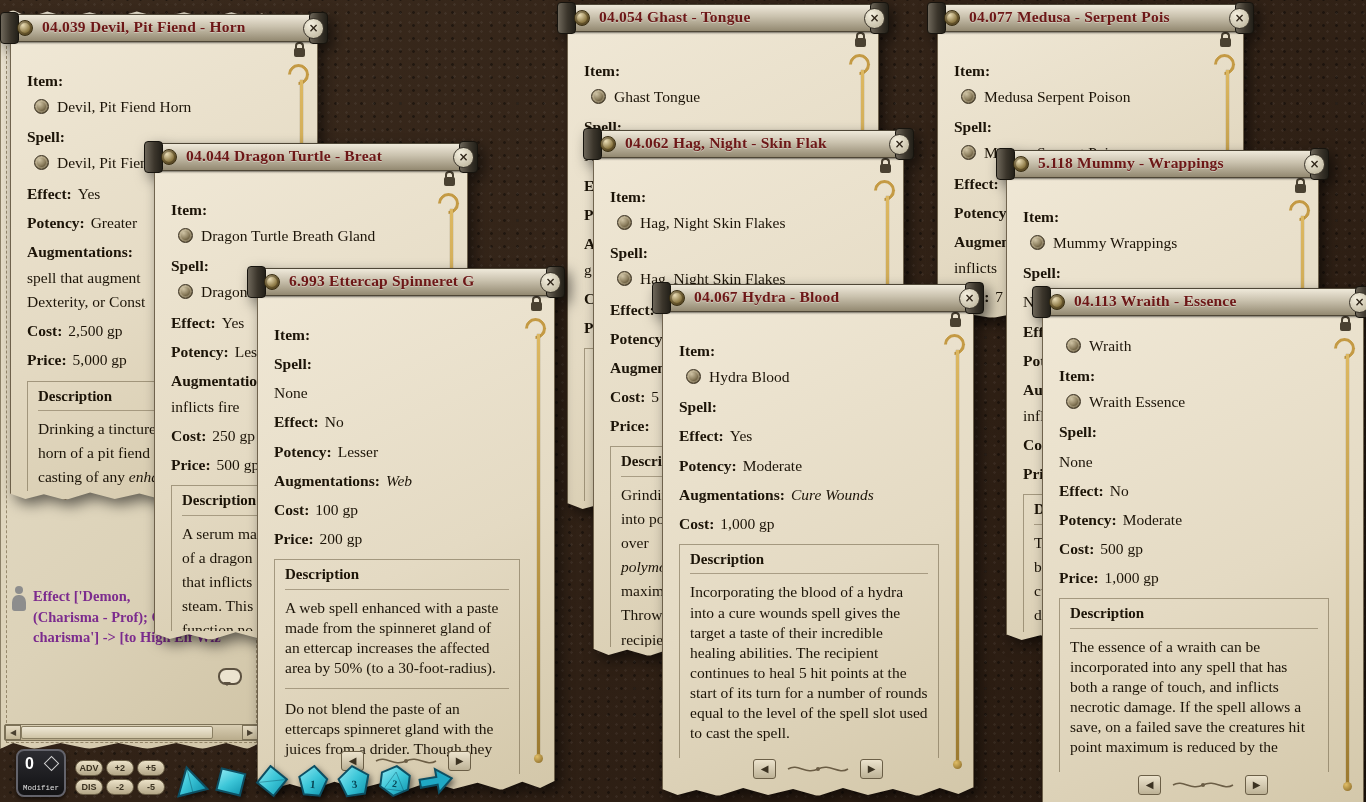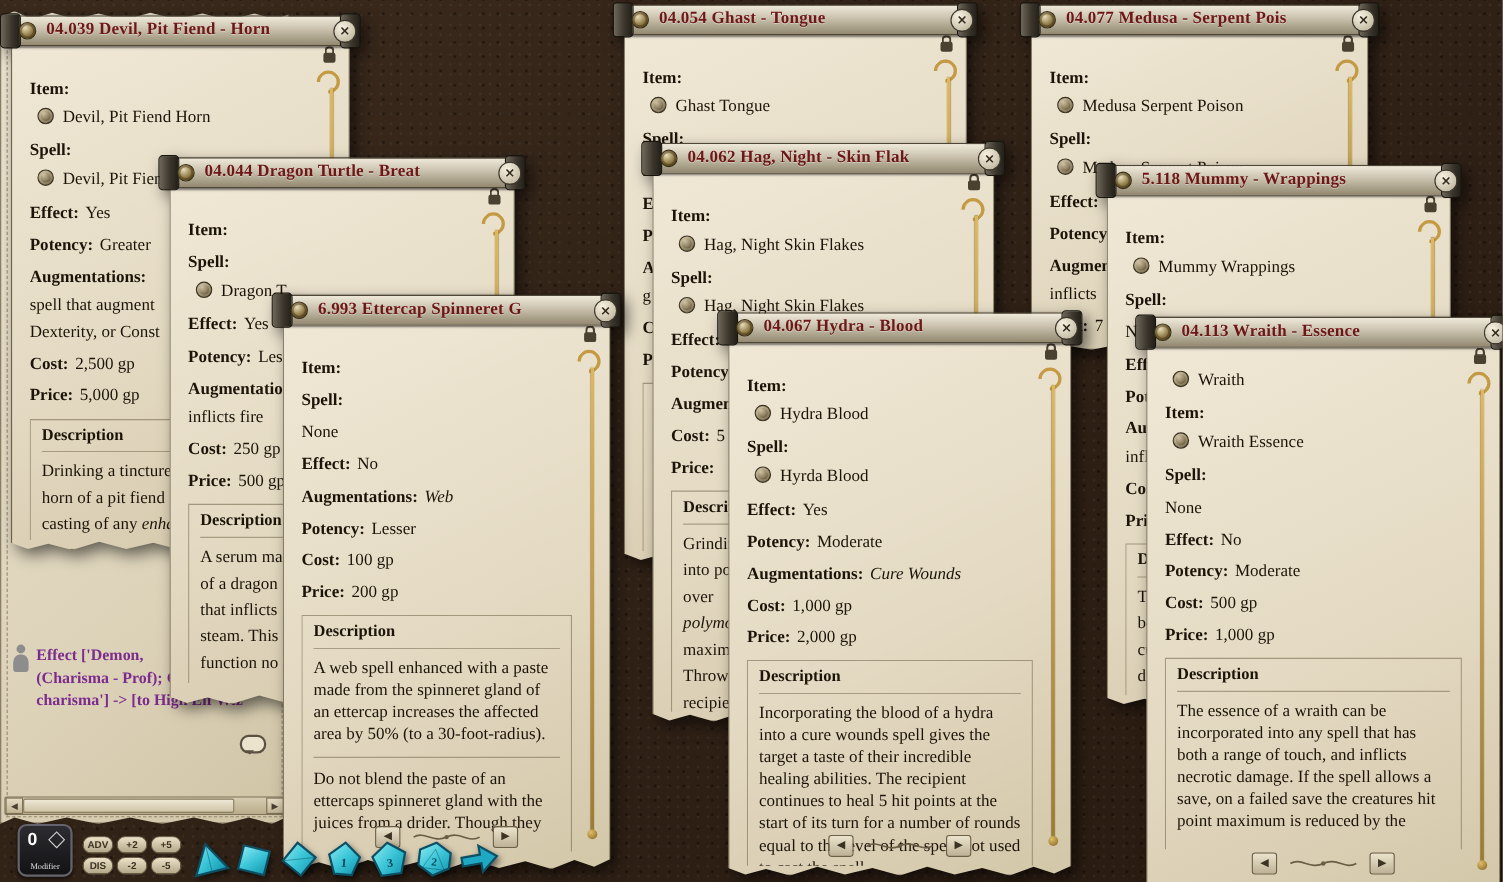--- a/index.html
+++ b/index.html
@@ -89,21 +89,21 @@
   .hs-arrow.l{left:0}.hs-arrow.r{right:0}
   .hs-thumb{position:absolute;left:16px;top:1px;bottom:1px;width:190px;border-radius:2px;
     background:linear-gradient(#efe8d6,#cfc4a6);border:1px solid #8a7f63;}
   
   .modcluster{position:absolute;left:16px;bottom:5px;display:flex;gap:9px;align-items:flex-end;z-index:12;}
   .modbox{position:relative;width:46px;height:44px;border-radius:8px;border:2px solid #63636b;
     background:linear-gradient(#2c2c31,#121214);color:#fff;box-shadow:0 2px 4px rgba(0,0,0,.6);}
   .modval{position:absolute;left:7px;top:4px;font-size:16px;font-weight:700;font-family:"Liberation Sans",sans-serif;}
   .moddie{position:absolute;right:7px;top:7px;width:9px;height:9px;border:1.5px solid #cfcfcf;transform:rotate(45deg);}
   .modlabel{position:absolute;left:0;right:0;bottom:3px;text-align:center;font-size:7.5px;color:#e2e2e2;
-    font-family:Liberation Serif, serif;}
+    font-family:Liberation Mono, monospace;}
   .modbtns{display:grid;grid-template-columns:repeat(3,28px);grid-auto-rows:16px;gap:3px;margin-bottom:2px;}
   .modbtn{background:linear-gradient(#ece2c8,#b4a788);border:1px solid #6b5f47;border-radius:8px;
     font-size:9px;font-weight:700;color:#3c3322;text-align:center;line-height:15px;
     font-family:"Liberation Sans",sans-serif;}
   .dicebar{position:absolute;left:172px;bottom:4px;display:flex;gap:5px;align-items:flex-end;z-index:12;
     filter:drop-shadow(2px 3px 3px rgba(0,0,0,.55));}
   .die{display:block;}
   .die:nth-child(1){transform:rotate(-14deg);}
   .die:nth-child(2){transform:rotate(9deg);}
   .die:nth-child(3){transform:rotate(-6deg);}
@@ -244,20 +244,21 @@
       <span class="pin"></span>
       <span class="bar-title">04.077 Medusa - Serpent Pois</span>
       <span class="close">×</span>
     </div>
   </div>
 
   <div class="win" style="left:152px;top:143px;width:318px;height:497px;z-index:2">
     <div class="paper">
       <div class="content">
         <div class="stack-label">Item:</div>
+        <div class="stackrow"><span class="bullet"></span><span>Dragon Turtle Breath Gland</span></div>
         <div class="stack-label">Spell:</div>
         <div class="stackrow"><span class="bullet"></span><span>Dragon T</span></div>
         <div class="frow"><span class="lbl">Effect:</span><span>Yes</span></div>
         <div class="frow"><span class="lbl">Potency:</span><span>Lesser</span></div>
         <div class="stack-label">Augmentations:</div>
         <div class="descline">inflicts fire</div>
         <div class="frow"><span class="lbl">Cost:</span><span>250 gp</span></div>
         <div class="frow"><span class="lbl">Price:</span><span>500 gp</span></div>
         <div class="descbox">
           <div class="desc-title">Description</div>
@@ -358,22 +359,22 @@
     </div>
   </div>
 
   <div class="win" style="left:255px;top:268px;width:302px;height:522px;z-index:3">
     <div class="paper">
       <div class="content">
         <div class="stack-label">Item:</div>
         <div class="stack-label">Spell:</div>
         <div class="frow">None</div>
         <div class="frow"><span class="lbl">Effect:</span><span>No</span></div>
+        <div class="frow"><span class="lbl">Potency:</span><span>Lesser</span></div>
         <div class="frow"><span class="lbl">Augmentations:</span><span class="it">Web</span></div>
-        <div class="frow"><span class="lbl">Potency:</span><span>Lesser</span></div>
         <div class="frow"><span class="lbl">Cost:</span><span>100 gp</span></div>
         <div class="frow"><span class="lbl">Price:</span><span>200 gp</span></div>
         <div class="descbox">
           <div class="desc-title">Description</div>
           <p class="descp">A web spell enhanced with a paste made from the spinneret gland of an ettercap increases the affected area by 50% (to a 30-foot-radius).</p>
           <div class="desc-div"></div>
           <p class="descp">Do not blend the paste of an ettercaps spinneret gland with the juices from a drider. Though they</p>
         </div>
       </div>
       <div class="nav" style="bottom:18px">
@@ -397,26 +398,24 @@
       <span class="close">×</span>
     </div>
   </div>
 
   <div class="win" style="left:660px;top:284px;width:316px;height:512px;z-index:3">
     <div class="paper">
       <div class="content">
         <div class="stack-label">Item:</div>
         <div class="stackrow"><span class="bullet"></span><span>Hydra Blood</span></div>
         <div class="stack-label">Spell:</div>
-        <div class="stackrow"><span class="bullet"></span><span>Hyrda Blood</span></div>
         <div class="frow"><span class="lbl">Effect:</span><span>Yes</span></div>
         <div class="frow"><span class="lbl">Potency:</span><span>Moderate</span></div>
         <div class="frow"><span class="lbl">Augmentations:</span><span class="it">Cure Wounds</span></div>
         <div class="frow"><span class="lbl">Cost:</span><span>1,000 gp</span></div>
-        <div class="frow"><span class="lbl">Price:</span><span>2,000 gp</span></div>
         <div class="descbox">
           <div class="desc-title">Description</div>
           <p class="descp">Incorporating the blood of a hydra into a cure wounds spell gives the target a taste of their incredible healing abilities. The recipient continues to heal 5 hit points at the start of its turn for a number of rounds equal to the level of the spell slot used to cast the spell.</p>
         </div>
       </div>
       <div class="nav" style="bottom:16px">
         <span class="nav-btn">◀</span>
         <svg width="64" height="12" viewBox="0 0 64 12">
             <path d="M2,6 C12,0 20,12 32,6 C44,0 52,12 62,6" fill="none" stroke="#6b5d45" stroke-width="1.5"></path>
             <circle cx="32" cy="6" r="2" fill="#6b5d45"></circle>

